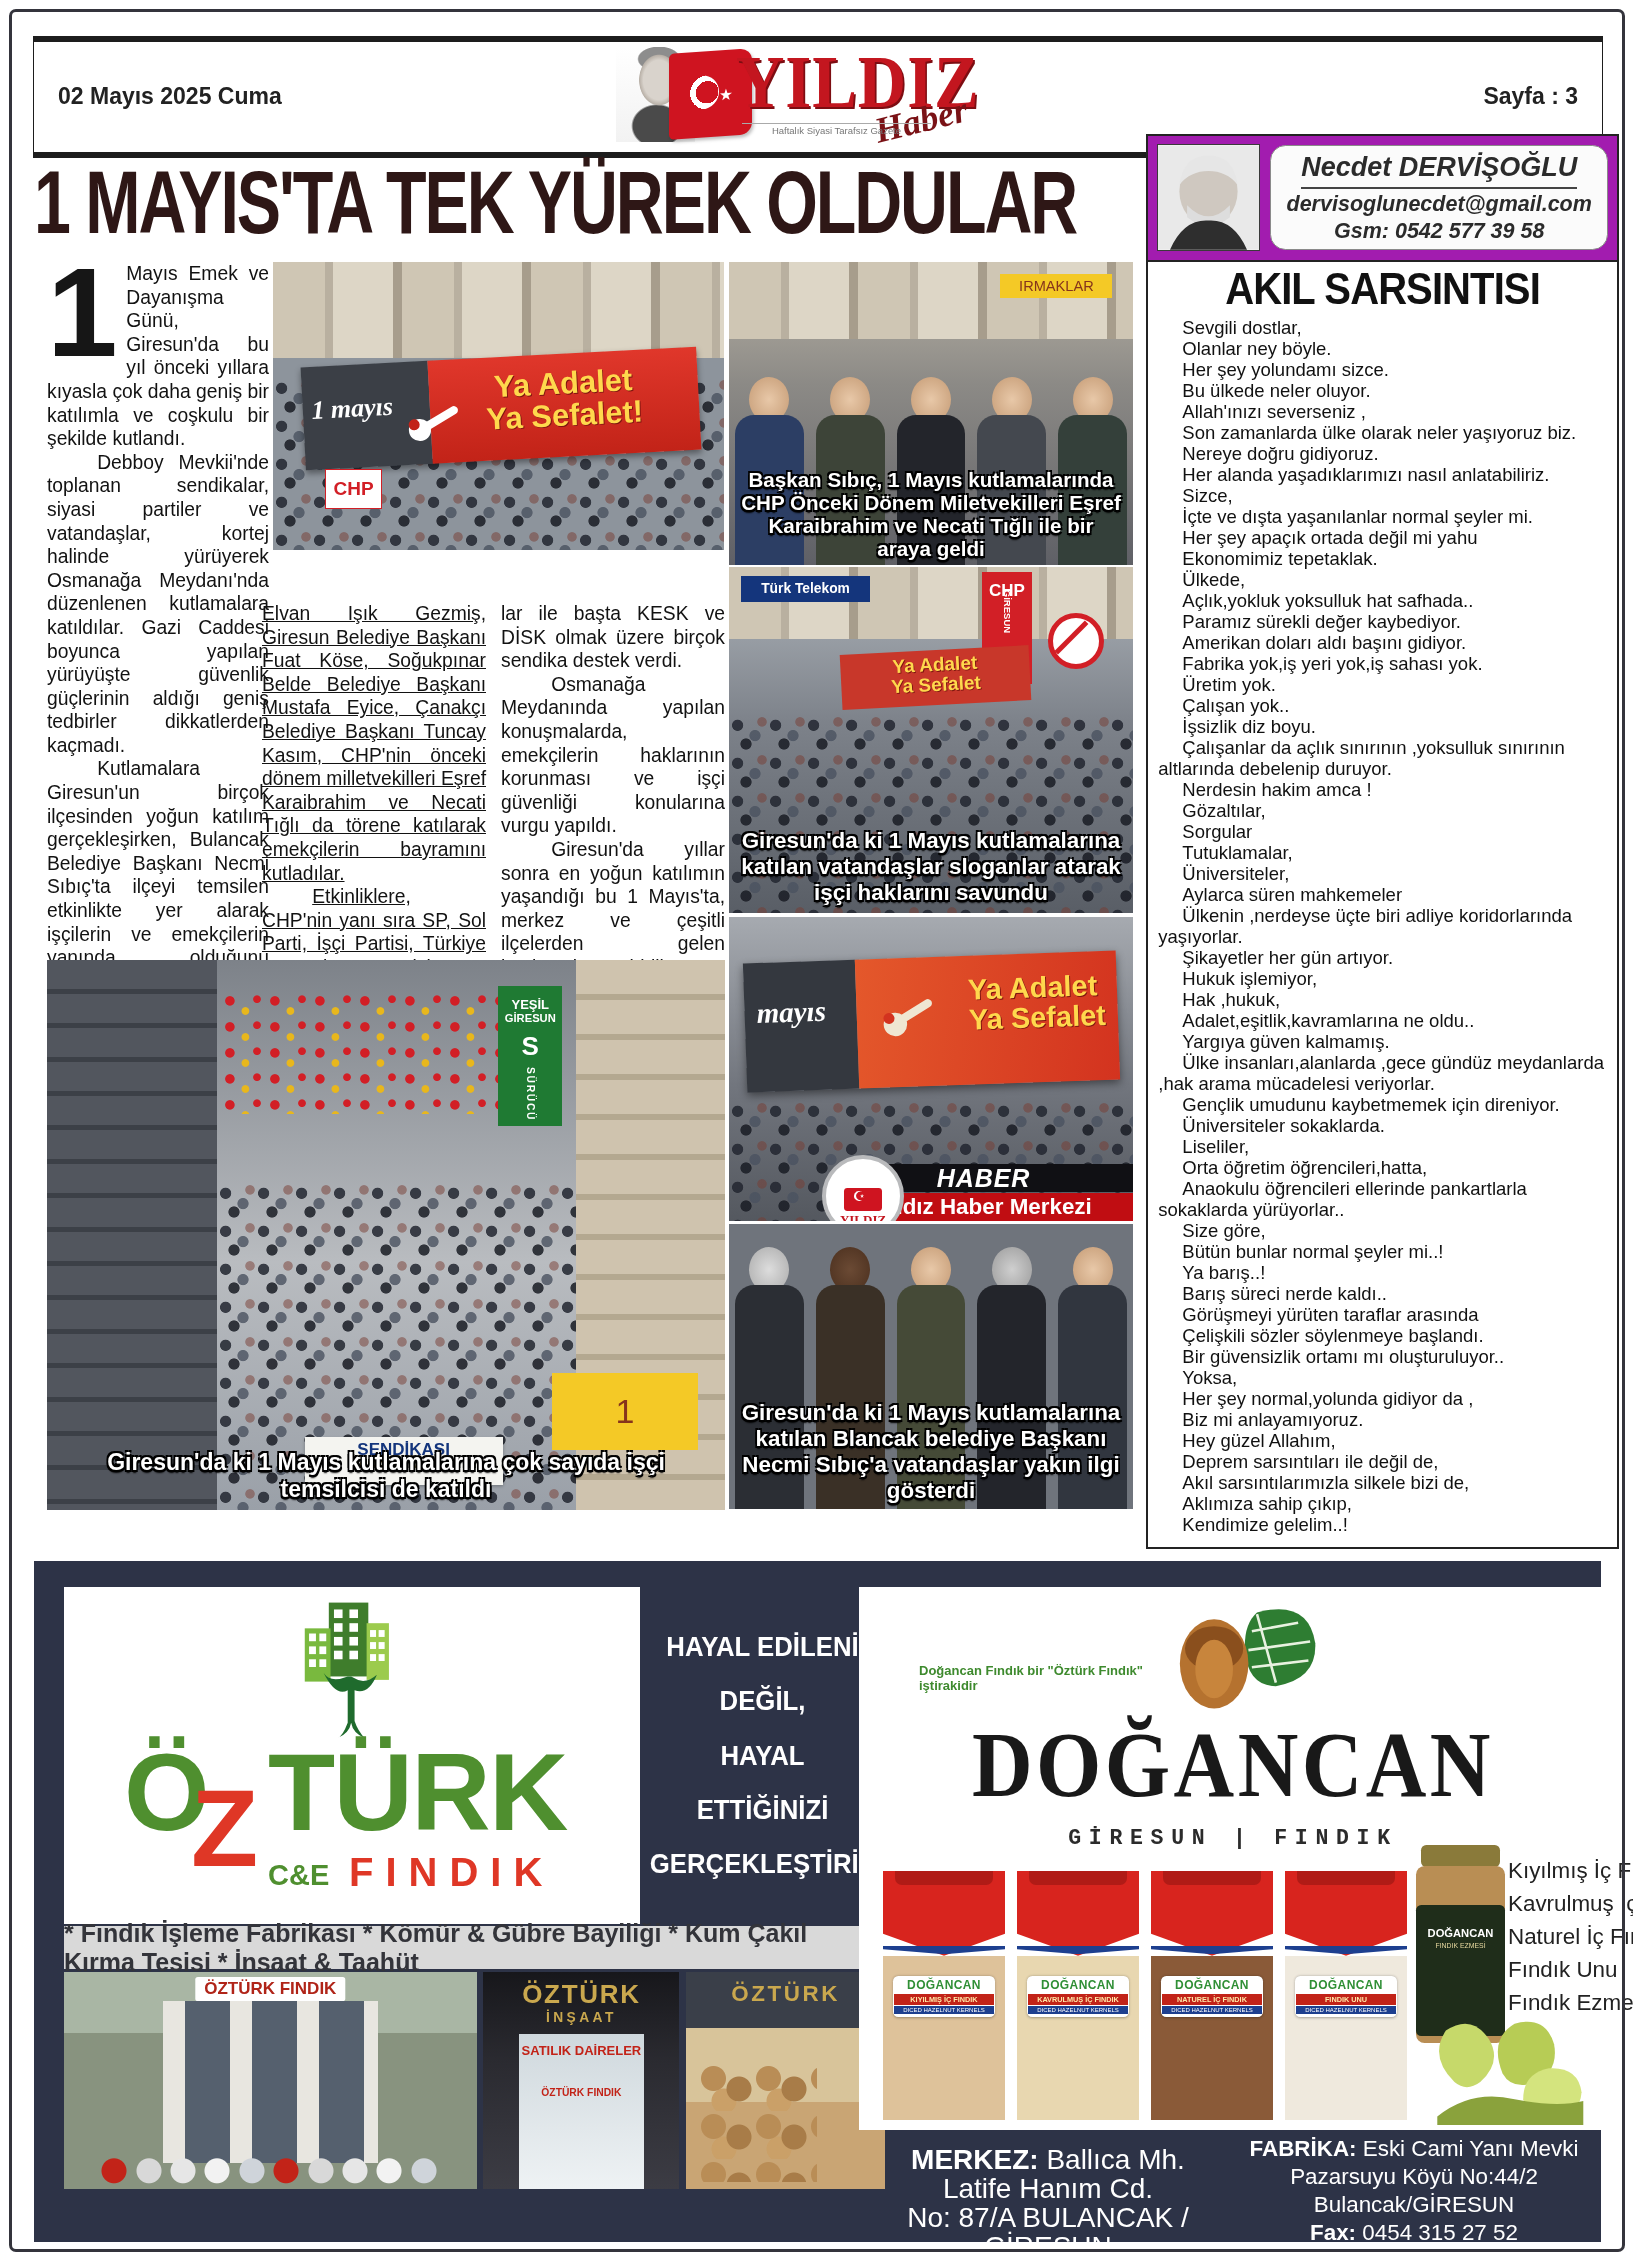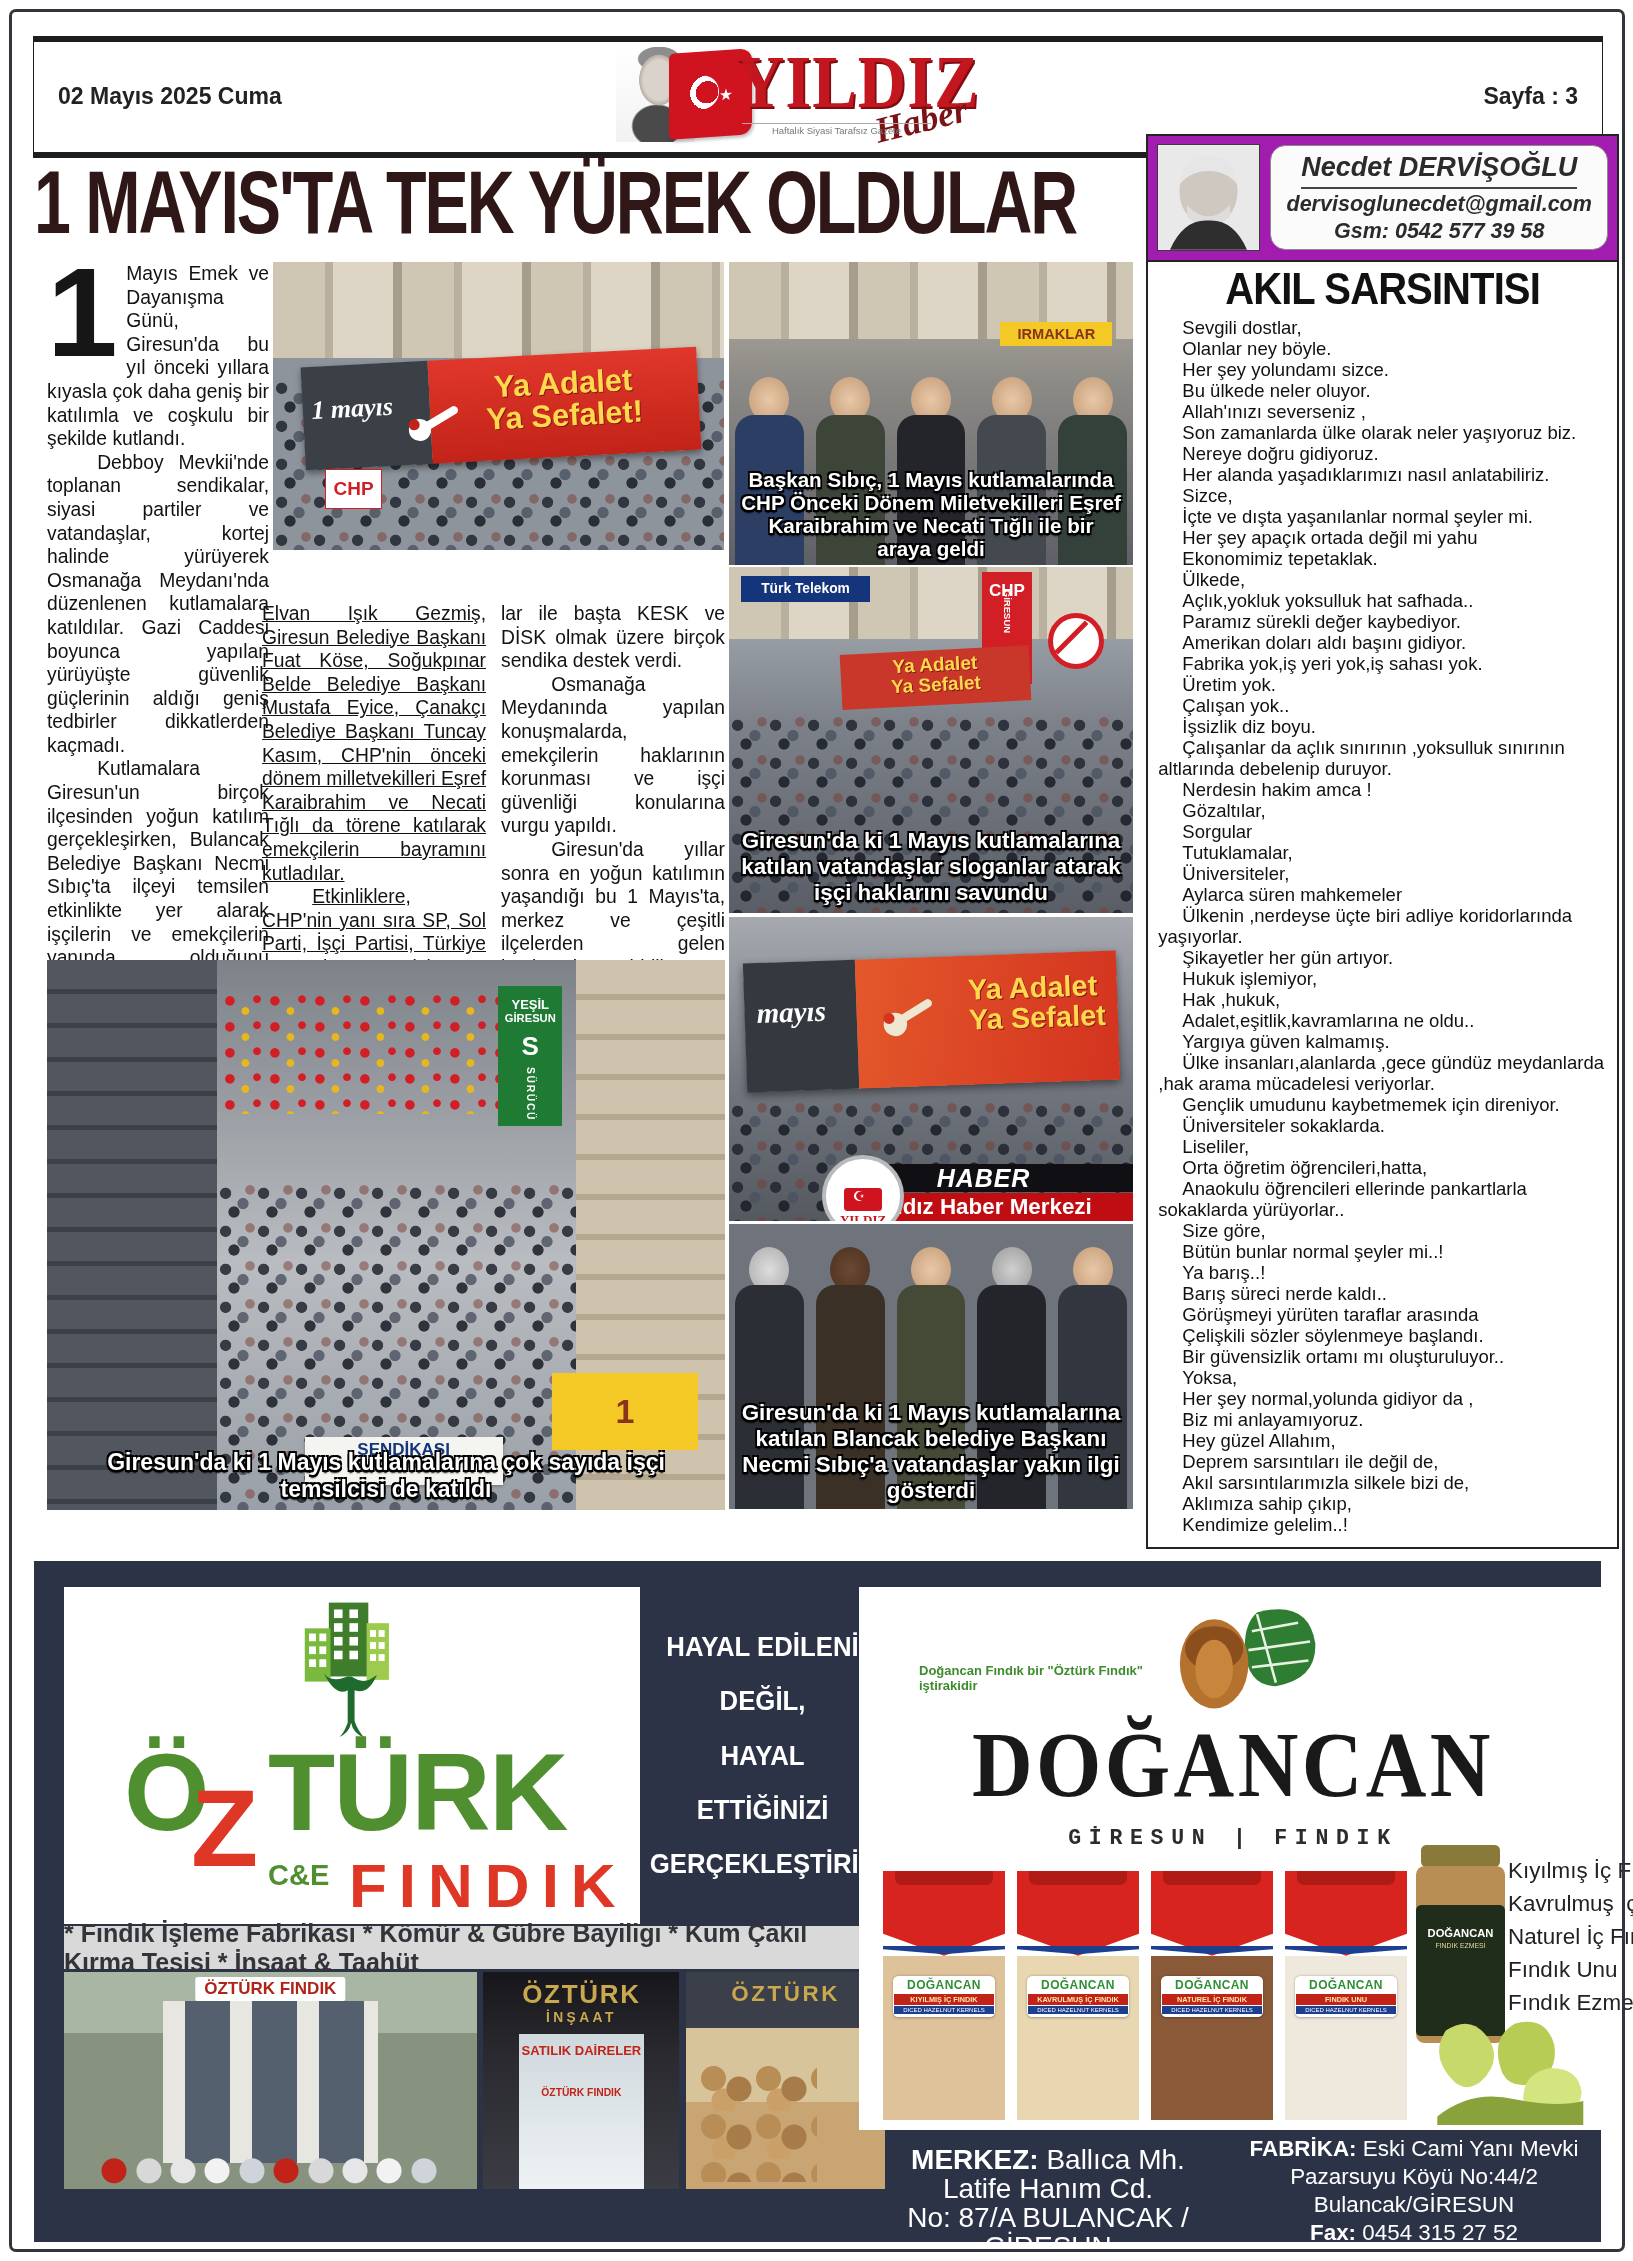--- a/index.html
+++ b/index.html
@@ -95,21 +95,21 @@
      text-shadow:0.9px 0.9px 0 #7e1510;}
   .chp-box{position:absolute;left:52px;bottom:41px;width:55px;height:38px;background:#fff;z-index:4;
      display:flex;align-items:center;justify-content:center;font-weight:900;color:#d21f26;font-size:19px;
      border:1.7px solid #d21f26;}
   .figrow{position:absolute;left:0;right:0;bottom:0;height:62%;display:flex;justify-content:space-around;
      align-items:flex-end;z-index:2;}
   .fig{position:relative;width:17%;height:100%;}
   .fig .head{position:absolute;left:50%;transform:translateX(-50%);top:0;width:40px;height:45px;
      border-radius:50%;background:radial-gradient(#e8c8a8,#c49a74);}
   .fig .torso{position:absolute;left:0;right:0;top:38px;bottom:0;border-radius:19px 19px 0 0;background:#35393f;}
-  .sign-yellow{position:absolute;background:#f4c926;color:#86341c;font-weight:700;text-align:center;z-index:2;margin-top:48px;}
+  .sign-yellow{position:absolute;background:#f4c926;color:#86341c;font-weight:400;text-align:center;z-index:2;}
   .sign-blue{position:absolute;background:#14357c;color:#fff;font-weight:bold;z-index:2;text-align:center;}
   .sign-red-vert{position:absolute;background:#d21f26;color:#fff;font-weight:900;z-index:2;text-align:center;}
   .nosmoke{position:absolute;width:46px;height:46px;border-radius:50%;background:#fff;border:5.2px solid #d21f26;z-index:2;}
   .nosmoke:after{content:"";position:absolute;left:-3.4px;top:17px;width:43px;height:5.2px;background:#d21f26;transform:rotate(-45deg);}
   .green-sign{position:absolute;background:#1f7a33;color:#fff;text-align:center;z-index:2;font-weight:900;}
   .white-banner{position:absolute;background:#f4f4f0;color:#14357c;font-weight:700;text-align:center;z-index:2;
      box-shadow:0 1.7px 3.4px rgba(0,0,0,.3);}
   .street{position:absolute;left:25%;right:22%;top:0;bottom:0;background:linear-gradient(#7d8289,#b9bcc0 55%,#9aa0a8);}
   .bldg-left{position:absolute;left:0;top:0;bottom:0;width:25%;background:
      repeating-linear-gradient(#52565e 0 29px,#3c4047 29px 34px),
@@ -145,21 +145,21 @@
 
   
   .adzone{position:absolute;left:34px;top:1561px;width:1567px;height:681px;background:#2d3347;}
   .oz-white{position:absolute;left:30px;top:26px;width:576px;height:337px;background:#fff;}
   .oz-logo-art{position:absolute;left:50%;top:6.9px;transform:translateX(-50%);}
   .oz-text{position:absolute;left:60px;top:153px;width:481px;height:172px;}
   .oz-oe{position:absolute;left:0;top:0;font-size:110px;line-height:103px;font-weight:900;color:#4f8f2f;}
   .oz-z{position:absolute;left:67px;top:36px;font-size:110px;line-height:103px;font-weight:900;color:#df3726;}
   .oz-turk{position:absolute;left:144px;top:0;font-size:110px;line-height:103px;font-weight:900;color:#4f8f2f;letter-spacing:-1.7px;}
   .oz-ce{position:absolute;left:144px;top:119px;font-size:29px;font-weight:900;color:#4f8f2f;}
-  .oz-findik{position:absolute;left:225px;top:110px;font-size:62px;font-weight:900;color:#df3726;letter-spacing:12px;}
+  .oz-findik{position:absolute;left:225px;top:110px;font-size:40px;font-weight:900;color:#df3726;letter-spacing:12px;}
   .oz-slogan{position:absolute;left:606px;top:26px;width:245px;height:337px;display:flex;flex-direction:column;
      justify-content:center;gap:22.4px;text-align:center;}
   .oz-slogan div{color:#fff;font-weight:900;font-size:28px;transform:scaleX(.92);}
   .oz-services{position:absolute;left:30px;top:365px;width:821px;height:43px;background:#d9d9d9;
      display:flex;align-items:center;justify-content:center;font-size:25px;font-weight:bold;color:#33343a;
      transform-origin:left center;}
   .oz-photos{position:absolute;left:30px;top:411px;width:821px;height:217px;display:flex;gap:6.9px;}
   .ozp{position:relative;overflow:hidden;}
   .ozp1{width:413px;background:linear-gradient(#a9b6a4 0 28%,#88937f 28% 100%);}
   .ozp1 .sign{position:absolute;left:50%;top:5.2px;transform:translateX(-50%);background:#fff;padding:1.7px 8.6px;

